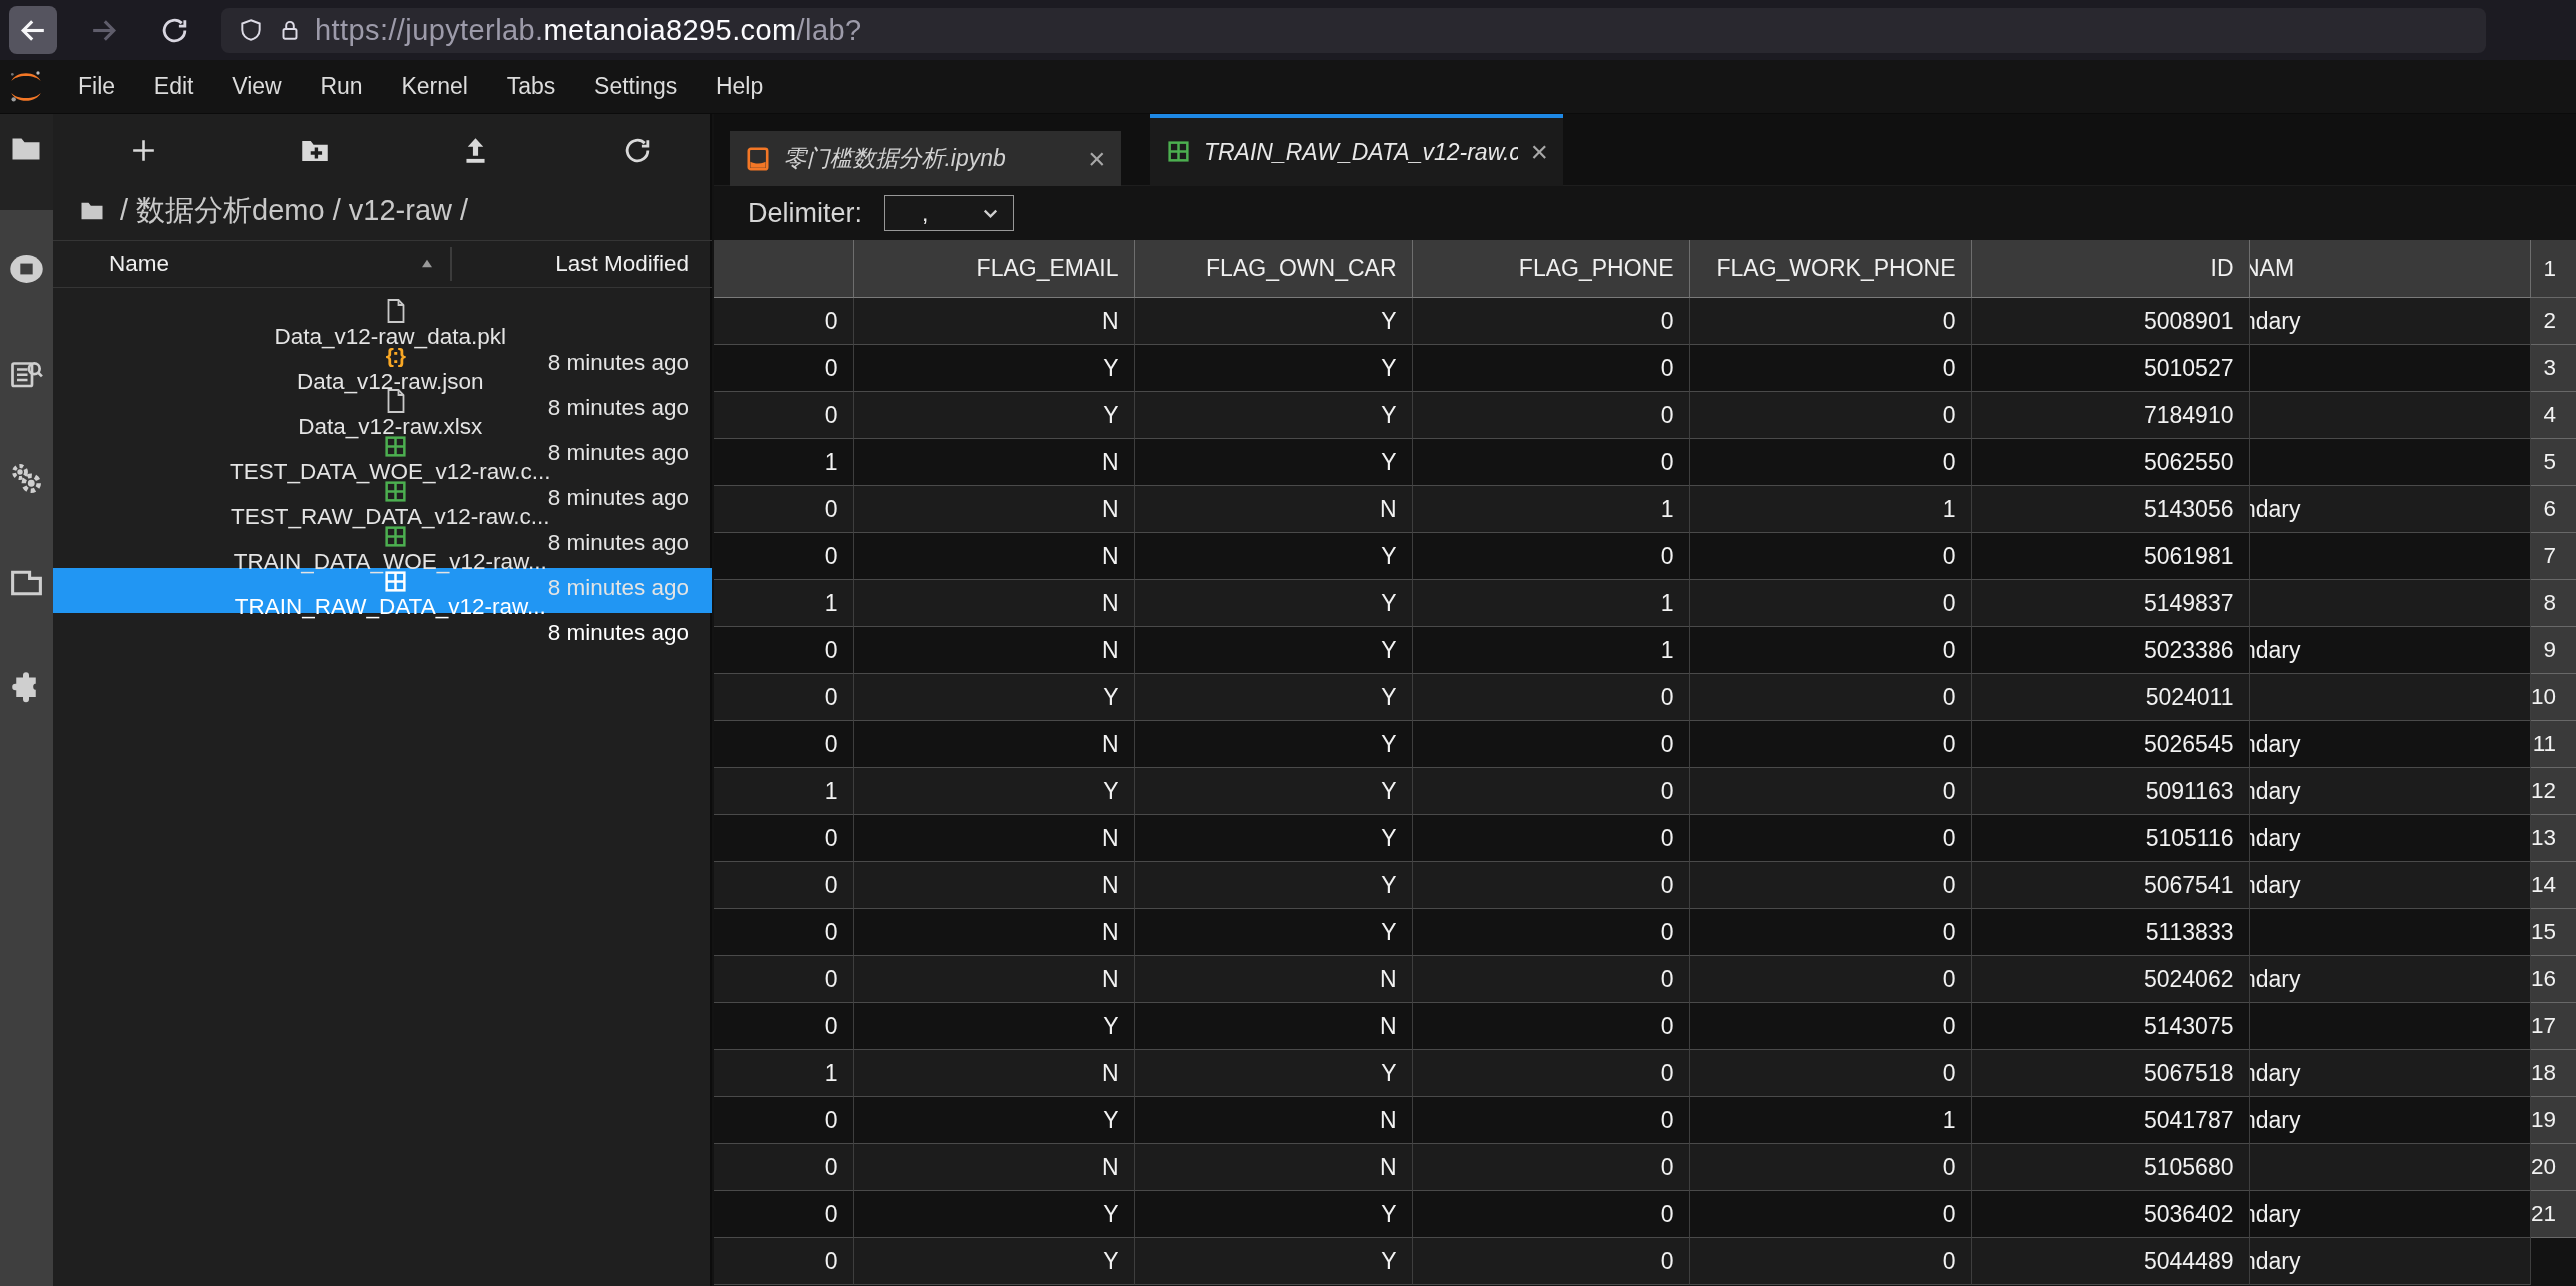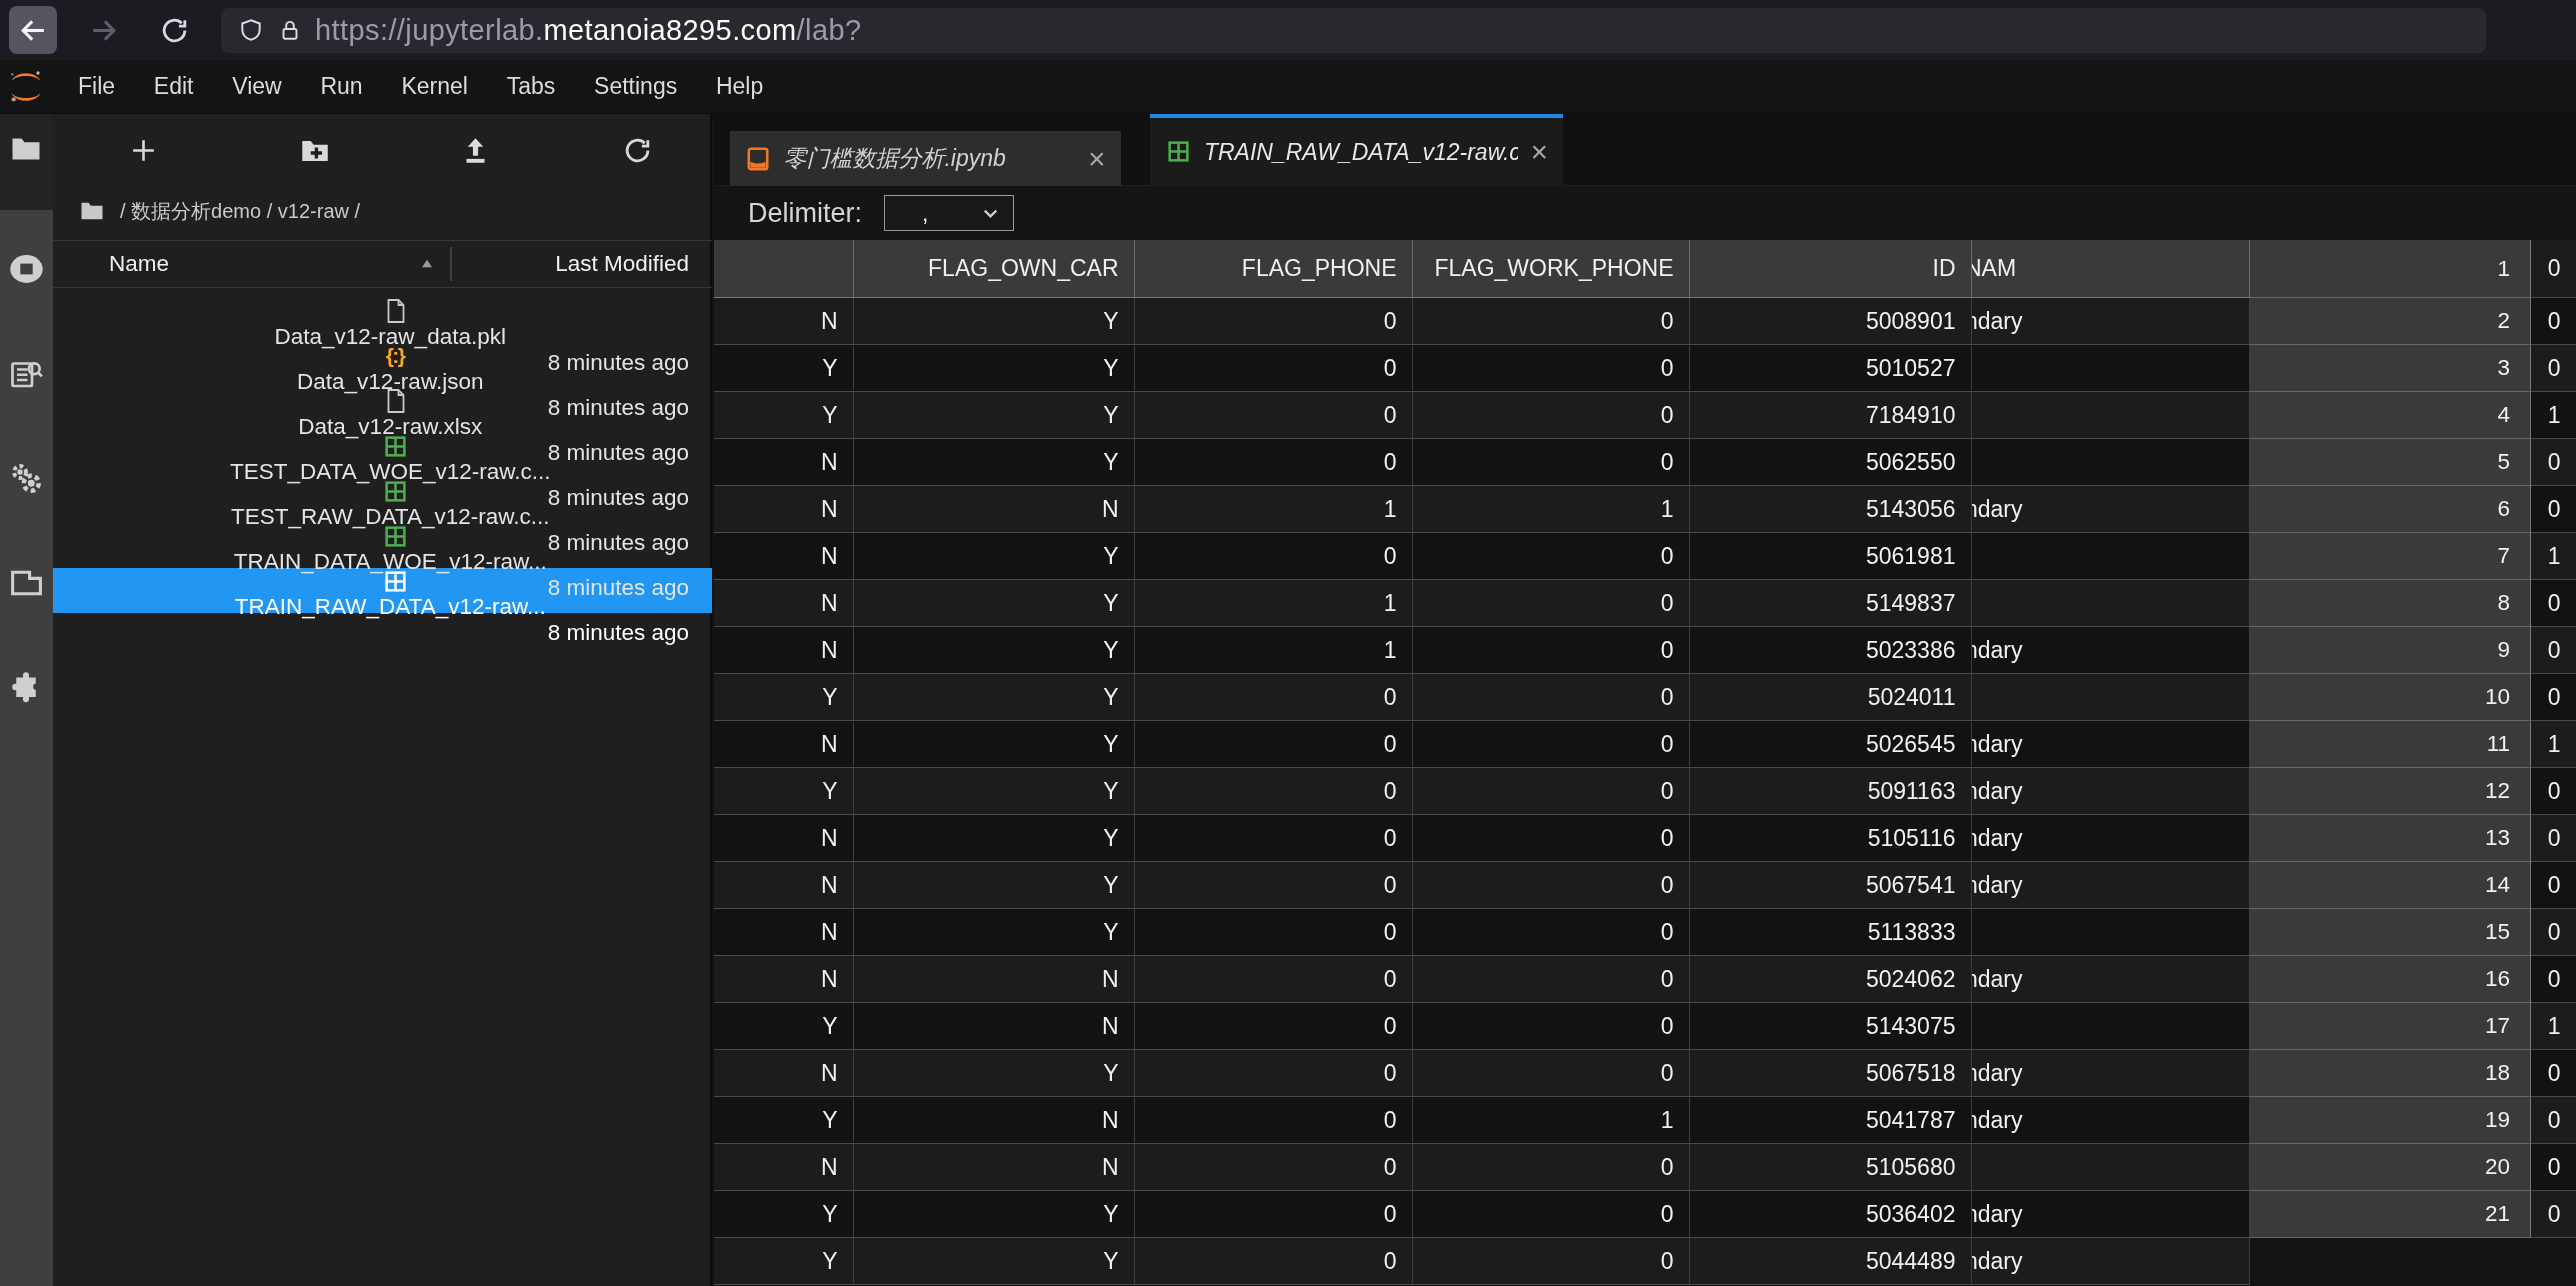--- a/index.html
+++ b/index.html
@@ -33,21 +33,21 @@
   .sb-icon{position:absolute;left:5.4px;width:42px;height:42px;color:#cfcfcf;
            display:flex;align-items:center;justify-content:center;}
 
   
   #filepanel{position:absolute;left:53px;top:114px;width:659px;height:1172px;background:#1f1f1f;
              border-right:2.3px solid #0c0c0c;box-sizing:border-box;}
   .fb-btn{position:absolute;top:17px;width:39px;height:39px;color:#d9d9d9;
           display:flex;align-items:center;justify-content:center;}
   #breadcrumb{position:absolute;left:0;top:76px;width:659px;height:42px;display:flex;align-items:center;}
   #breadcrumb .bc-folder{width:28px;height:28px;color:#c9c9c9;margin-left:25px;}
-  #breadcrumb .bc-text{font-size:20px;color:#c9c9c9;margin-left:14px;white-space:nowrap;}
+  #breadcrumb .bc-text{font-size:29px;color:#c9c9c9;margin-left:14px;white-space:nowrap;}
   #list-header{position:absolute;left:0;top:126px;width:659px;height:48px;
                border-top:1.6px solid #353535;border-bottom:1.6px solid #353535;box-sizing:border-box;
                display:flex;align-items:center;font-size:22.5px;color:#f0f0f0;padding-left:28px;}
   #lh-name{margin-left:28px;}
   #lh-sort{margin-left:248px;color:#9a9a9a;width:20px;height:20px;}
   #lh-divider{position:absolute;left:397px;top:6.2px;bottom:6.2px;width:1.6px;background:#3c3c3c;}
   #lh-mod{position:absolute;right:23px;}
   #file-list{position:absolute;left:0;top:184px;width:659px;}
   .file-row{height:45px;display:flex;align-items:center;font-size:22.5px;color:#e4e4e4;flex-direction:column;}
   .file-row .f-icon{width:26px;height:26px;margin-left:25px;flex:0 0 auto;
@@ -327,20 +327,21 @@
       <span id="delim-label">Delimiter:</span>
       <div id="delim-select">
         <span id="delim-value">,</span>
         <svg id="delim-chevron" viewBox="0 0 24 24" fill="none" stroke="currentColor" stroke-width="2.4">
             <path d="M6 9l6 6 6-6"></path>
           </svg>
       </div>
     </div>
     <div id="csv-grid">
         <div class="gc h"></div>
+        <div class="gc h">FLAG_EMAIL</div>
         <div class="gc h">FLAG_OWN_CAR</div>
         <div class="gc h">FLAG_PHONE</div>
         <div class="gc h">FLAG_WORK_PHONE</div>
         <div class="gc h">ID</div>
         <div class="gc h nam">
           <span>NAM</span>
         </div>
         <div class="gc rn">1</div>
         <div class="gc d0">0</div>
         <div class="gc d0">N</div>

